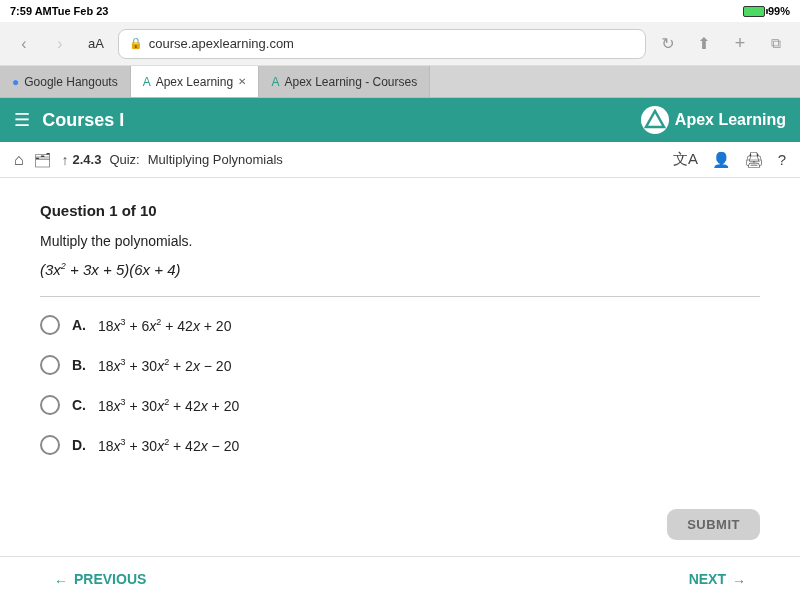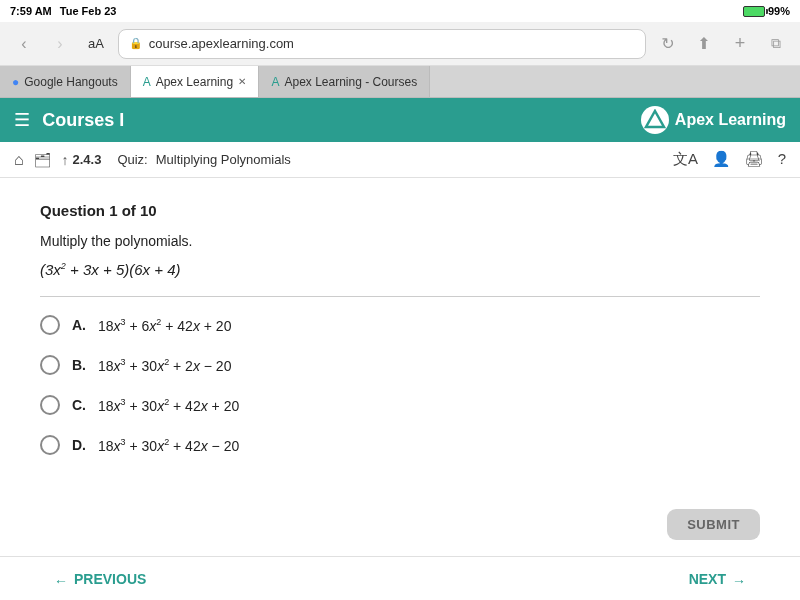--- a/index.html
+++ b/index.html
@@ -9,21 +9,21 @@
     .status-bar {
       background: #fff;
       height: 22px;
       display: flex;
       align-items: center;
       justify-content: space-between;
       padding: 0 10px;
       font-size: 11px;
       font-weight: 600;
     }
-    .status-bar-left { display: flex; gap: 8px; }
+    .status-bar-left { display: flex; }
     .status-bar-right { display: flex; gap: 5px; align-items: center; }
 
     
     .browser-toolbar {
       background: #f2f2f2;
       height: 44px;
       display: flex;
       align-items: center;
       padding: 0 10px;
       gap: 8px;
@@ -107,21 +107,21 @@
       display: flex;
       align-items: center;
       justify-content: space-between;
       padding: 0 14px;
       border-bottom: 1px solid #e0e0e0;
     }
     .breadcrumb-left { display: flex; align-items: center; gap: 10px; }
     .home-icon { font-size: 16px; color: #444; cursor: pointer; }
     .briefcase-icon { font-size: 14px; color: #444; cursor: pointer; }
     .breadcrumb-text { font-size: 13px; color: #333; display: flex; align-items: center; gap: 4px; }
-    .breadcrumb-right { display: flex; gap: 14px; color: #444; font-size: 16px; }
+    .breadcrumb-right { display: flex; gap: 14px; align-items: center; color: #444; font-size: 16px; }
 
     
     .main-content {
       padding: 24px 40px;
       background: #fff;
     }
     .question-header {
       font-size: 15px;
       font-weight: 700;
       color: #222;
@@ -273,21 +273,21 @@
   </div>
 </div>
 
 <div class="breadcrumb-bar">
   <div class="breadcrumb-left">
     <span class="home-icon">⌂</span>
     <span class="briefcase-icon">🗂</span>
     <div class="breadcrumb-text">
       <span style="font-size:14px;color:#555;">↑</span>
       <span style="font-weight:600;">2.4.3</span>
-      <span style="margin-left:12px;">Quiz:</span>
+      <span style="margin-left:4px;">Quiz:</span>
       <span style="margin-left:4px;">Multiplying Polynomials</span>
     </div>
   </div>
   <div class="breadcrumb-right">
     <span title="Translate" style="font-size:15px;cursor:pointer;">文A</span>
     <span title="Audio" style="font-size:15px;cursor:pointer;">👤</span>
     <span title="Print" style="font-size:15px;cursor:pointer;">🖨</span>
     <span title="Help" style="font-size:15px;cursor:pointer;">?</span>
   </div>
 </div>

